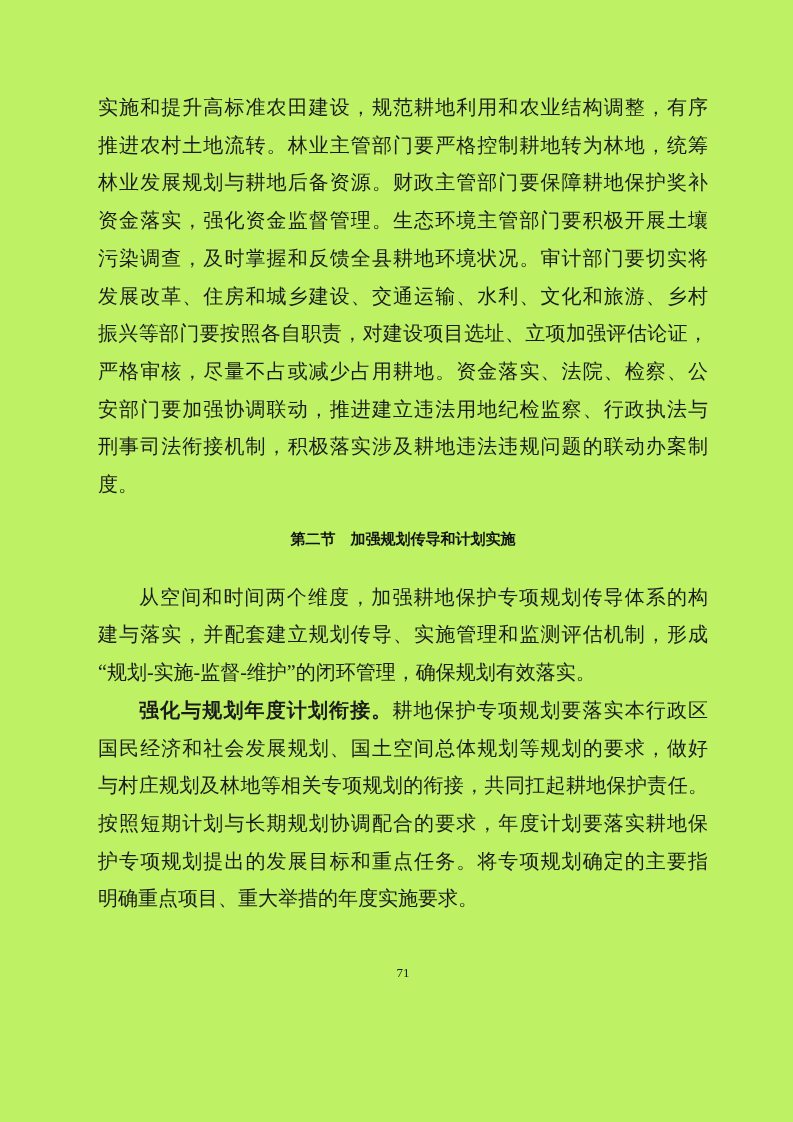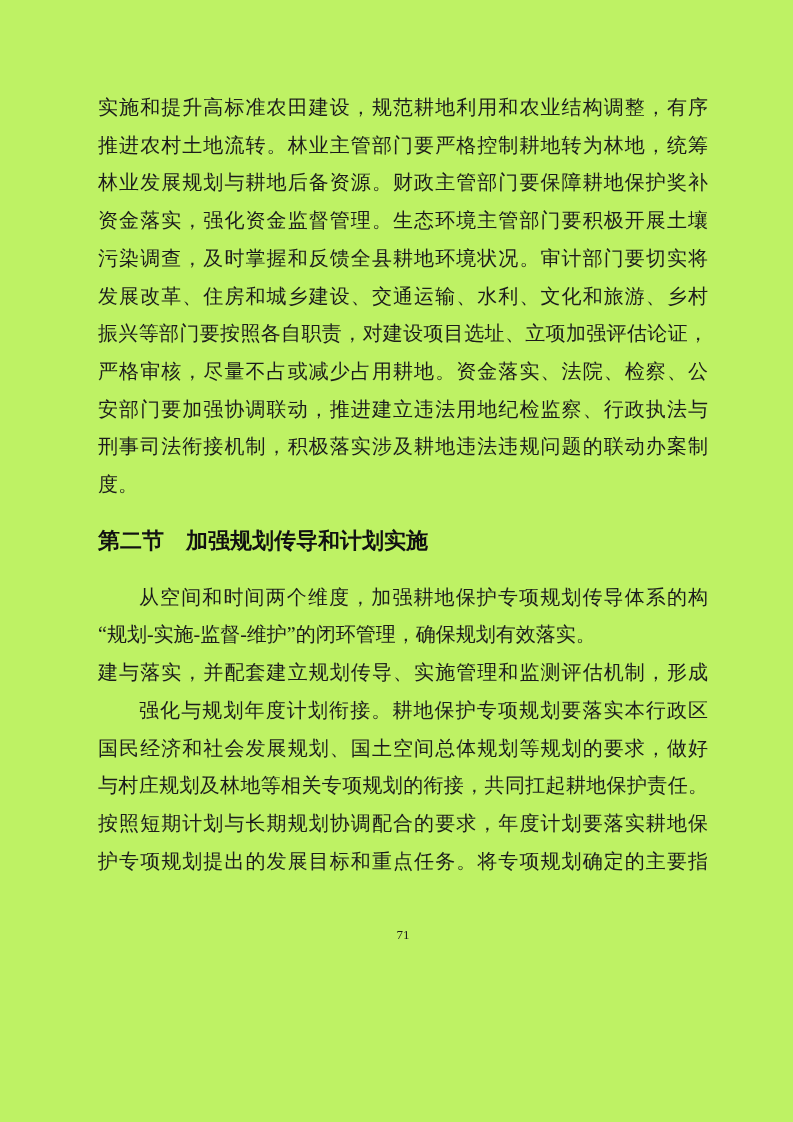--- a/index.html
+++ b/index.html
@@ -30,28 +30,29 @@
     text-align-last: justify;
     letter-spacing: 0;
   }
   .line.end {
     text-align-last: left;
   }
   .line.ind {
     padding-left: 41px;
   }
   .lead {
-    font-weight: 400;
+    font-weight: 700;
   }
   .heading {
     margin: 17px 0 18px 0;
-    font-family: Liberation Sans, sans-serif;
+    font-family: Liberation Mono, monospace;
     font-weight: 700;
-    font-size: 22px;
+    font-size: 15px;
     line-height: 40px;
+    text-align: center;
     color: #111111;
   }
   .page-number {
     margin-top: 45px;
     font-size: 13px;
     line-height: 20px;
     text-align: center;
     font-family: "Liberation Serif", "DejaVu Serif", serif;
   }
 </style>
@@ -72,28 +73,29 @@
       <div class="line">严格审核，尽量不占或减少占用耕地。资金落实、法院、检察、公</div>
       <div class="line">安部门要加强协调联动，推进建立违法用地纪检监察、行政执法与</div>
       <div class="line">刑事司法衔接机制，积极落实涉及耕地违法违规问题的联动办案制</div>
       <div class="line end">度。</div>
     </div>
 
     <h2 class="heading">第二节　加强规划传导和计划实施</h2>
 
     <div>
       <div class="line ind">从空间和时间两个维度，加强耕地保护专项规划传导体系的构</div>
+      <div class="line">建与落实，并配套建立规划传导、实施管理和监测评估机制，形成</div>
       <div class="line end">“规划-实施-监督-维护”的闭环管理，确保规划有效落实。</div>
-      <div class="line">建与落实，并配套建立规划传导、实施管理和监测评估机制，形成</div>
     </div>
 
     <div>
       <div class="line ind"><span class="lead">强化与规划年度计划衔接。</span><span>耕地保护专项规划要落实本行政区</span></div>
       <div class="line">国民经济和社会发展规划、国土空间总体规划等规划的要求，做好</div>
       <div class="line">与村庄规划及林地等相关专项规划的衔接，共同扛起耕地保护责任。</div>
       <div class="line">按照短期计划与长期规划协调配合的要求，年度计划要落实耕地保</div>
       <div class="line">护专项规划提出的发展目标和重点任务。将专项规划确定的主要指</div>
+      <div class="line end">明确重点项目、重大举措的年度实施要求。</div>
     </div>
 
     <div class="page-number">71</div>
 
   </div>
 </div>
 
 </body></html>

